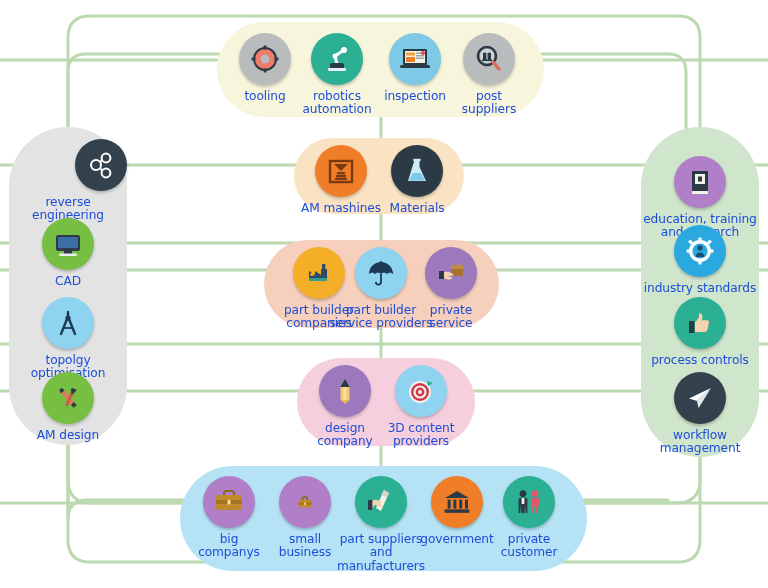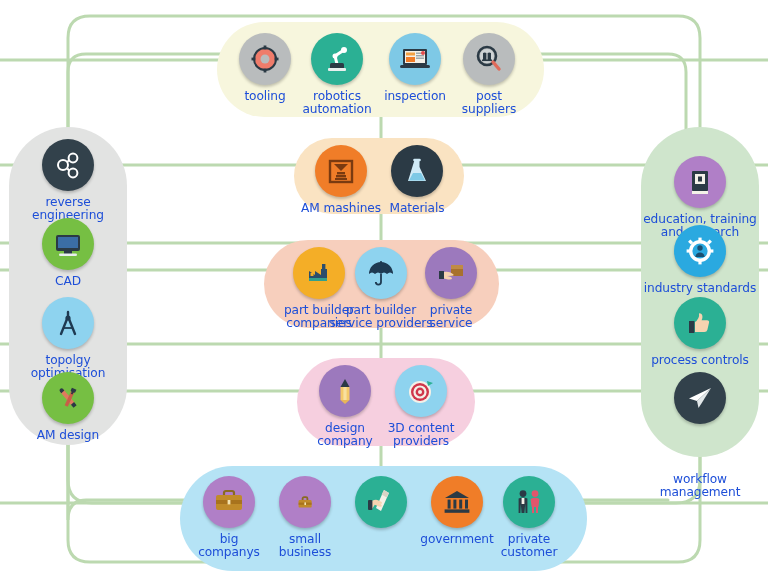--- a/index.html
+++ b/index.html
@@ -157,21 +157,21 @@
           <path d="M9 9 a4 6 0 0 1 3.4 0 L12.4 16 L9 16 Z" fill="#2b3a45"></path>
           <path d="M13.6 9 a4 6 0 0 1 3.4 0 L17 16 L13.6 16 Z" fill="#2b3a45"></path>
           <rect x="8" y="15.5" width="10" height="1.6" fill="#2b3a45"></rect>
           <path d="M19 18 L25 25" stroke="#e06a5a" stroke-width="3.4" stroke-linecap="round"></path>
         </svg>
     </div>
     <div class="label">post
 suppliers</div>
   </div>
 
-  <div class="node" style="left:9px;top:139px;">
+  <div class="node" style="left:9px;top:139px;align-items:flex-end;">
     <div class="disc" style="background:#32414b">
       <svg width="30" height="30" viewBox="0 0 30 30">
           <g fill="none" stroke="#fff" stroke-width="2">
             <circle cx="20" cy="8" r="4.4"></circle>
             <circle cx="10" cy="15" r="5"></circle>
             <circle cx="20" cy="23" r="4.4"></circle>
             <path d="M14.4 12 L16 10"></path>
             <path d="M14.4 18.5 L16.2 20.6"></path>
           </g>
         </svg>
@@ -349,21 +349,21 @@
   <div class="node" style="left:641px;top:297px;">
     <div class="disc" style="background:#2bb094">
       <svg width="30" height="30" viewBox="0 0 30 30">
           <rect x="4" y="13" width="5.4" height="12" fill="#2b3a45"></rect>
           <path d="M10 14 q2 -1 3.4 -4 q1 -2.2 0.6 -4.6 q2.8 -0.6 3.4 2.4 q0.4 2.2 -0.8 4.4 l5.4 0 q2.6 0 2 2.6 l-1.6 7 q-0.5 2.2 -3 2.2 L10 24 Z" fill="#f6d3b0"></path>
         </svg>
     </div>
     <div class="label">process controls</div>
   </div>
 
-  <div class="node" style="left:641px;top:372px;gap:44px;">
+  <div class="node" style="left:641px;top:372px;">
     <div class="disc" style="background:#32414b">
       <svg width="30" height="30" viewBox="0 0 30 30">
           <path d="M26 5 L4 15.5 L12 18 Z" fill="#ffffff"></path>
           <path d="M26 5 L12 18 L13.5 25 L16.6 20.2 Z" fill="#e3e8ea"></path>
         </svg>
     </div>
     <div class="label">workflow
 management</div>
   </div>
 
@@ -395,20 +395,23 @@
 
   <div class="node" style="left:322px;top:476px;">
     <div class="disc" style="background:#2bb094">
       <svg width="30" height="30" viewBox="0 0 30 30">
           <path d="M18 3 L23 6 L15 24 L10 21 Z" fill="#f4f1e8"></path>
           <path d="M18 3 L23 6 L20.6 10.4 L15.6 7.4 Z" fill="#d8d4c6"></path>
           <path d="M6 14 q3.4 -2 6.6 -0.6 l2.6 1.4 q1.6 1 0.2 2.2 l-3 -1 q3.6 1.6 3.4 3 q-0.2 1.4 -3 0.4 l-4 -1.6 L6 22 Z" fill="#f6d3b0"></path>
           <rect x="2" y="13" width="4.4" height="10" rx="1" fill="#2b3a45"></rect>
         </svg>
     </div>
+    <div class="label">part suppliers
+and
+manufacturers</div>
   </div>
 
   <div class="node" style="left:398px;top:476px;">
     <div class="disc" style="background:#f07d28">
       <svg width="30" height="30" viewBox="0 0 30 30">
           <path d="M15 4 L27 11 L3 11 Z" fill="#2b3a45"></path>
           <rect x="5.6" y="12.6" width="3" height="9" fill="#2b3a45"></rect>
           <rect x="11.4" y="12.6" width="3" height="9" fill="#2b3a45"></rect>
           <rect x="17.2" y="12.6" width="3" height="9" fill="#2b3a45"></rect>
           <rect x="23" y="12.6" width="3" height="9" fill="#2b3a45"></rect>

